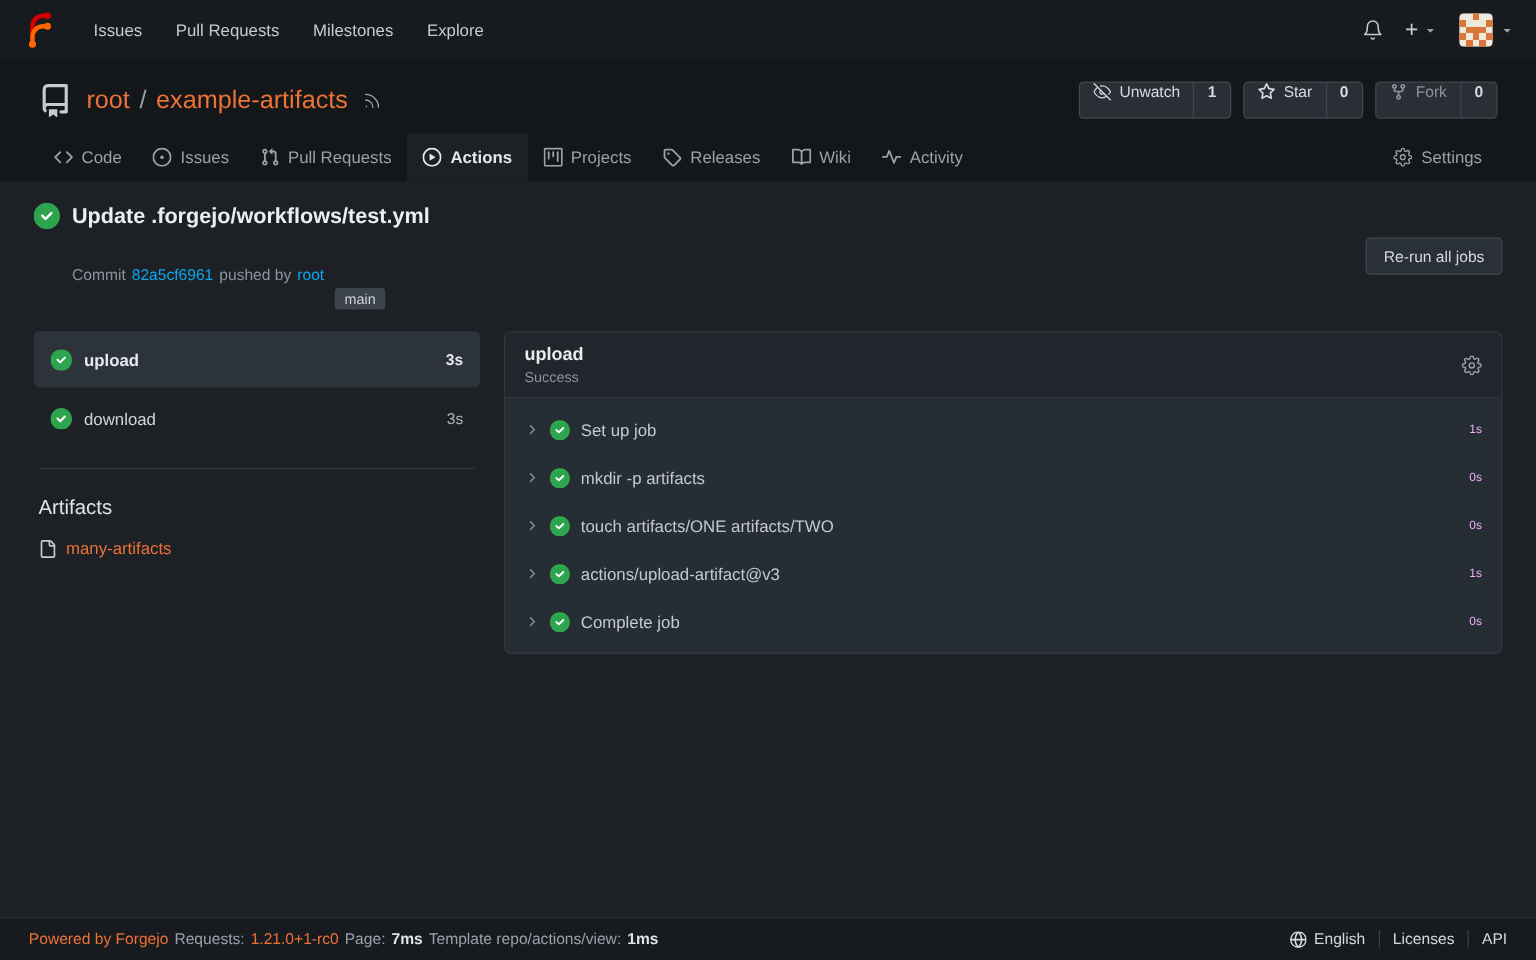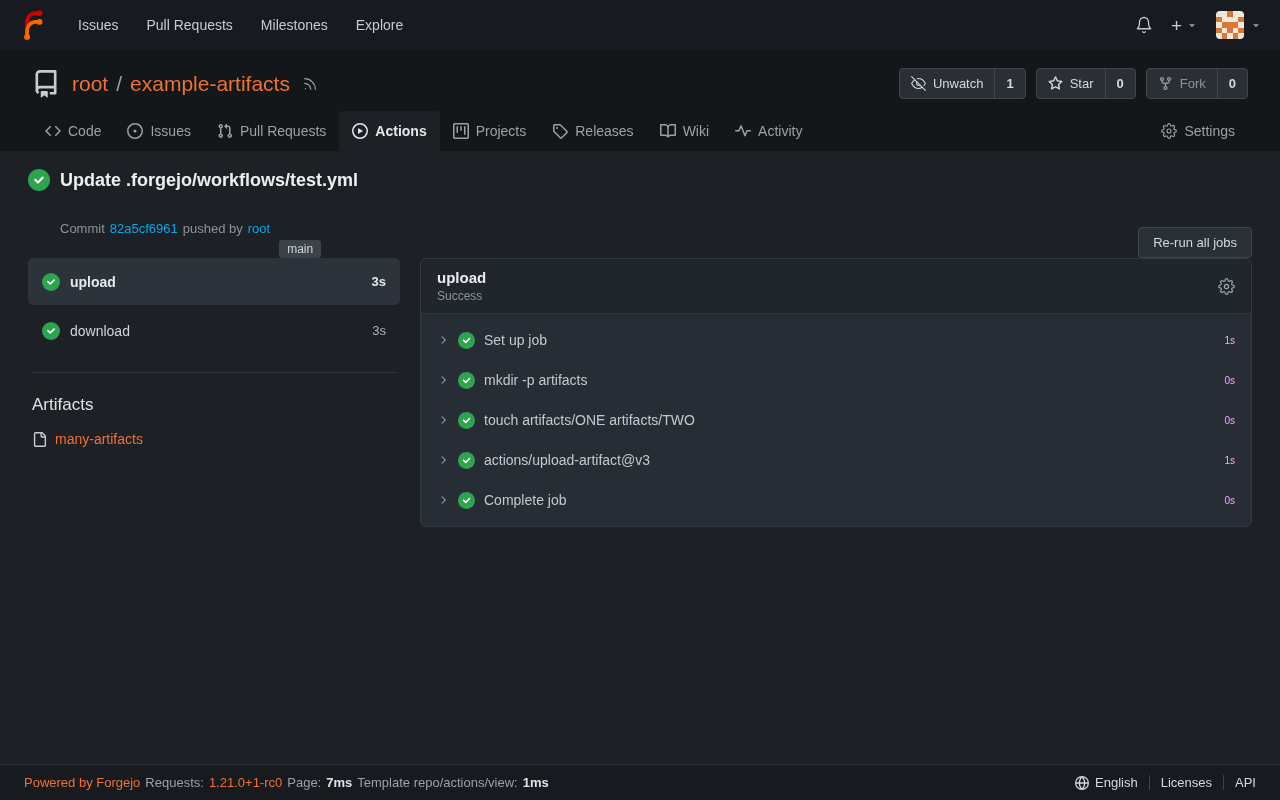--- a/index.html
+++ b/index.html
@@ -33,43 +33,43 @@
   
   .repo-header { background:#14171a; padding:18px 24px 0; flex-shrink:0; }
   .repo-title-row { display:flex; align-items:center; padding:0 8px; }
   .repo-icon { color:#c6cbd1; margin-right:12px; display:flex; }
   .repo-title { font-size:21px; font-weight:400; display:flex; align-items:center; gap:8px; }
   .repo-title a { color:var(--accent,#ee7135); }
   .repo-title .sep { color:#9aa1a9; }
   .rss-link { color:#9aa1a9; margin-left:12px; display:flex; }
   .repo-actions { margin-left:auto; display:flex; gap:10px; }
   .btn-group { display:flex; border:1px solid #40474f; border-radius:4px; overflow:hidden; background:#2a2f35; height:31px; }
-  .btn-group .seg { display:flex; align-items:center; gap:7px; padding:0 11px; font-size:13px; color:#d3d9df; background:transparent; border:none; }
+  .btn-group .seg { display:flex; gap:7px; padding:0 11px; font-size:13px; color:#d3d9df; background:transparent; border:none; }
   .btn-group .seg.count { border-left:1px solid #40474f; font-weight:700; }
   .btn-group .seg.dim { color:#8b939c; }
 
   
   .tabs { display:flex; align-items:center; margin-top:12px; padding:0 8px; }
   .tab { display:flex; align-items:center; gap:7px; padding:12px 13px; color:#99a1a9; font-size:14px; border-radius:4px 4px 0 0; }
   .tab.active { background:#1d2126; color:#e3e7eb; font-weight:700; }
   .tab-settings { margin-left:auto; }
 
   
   .main { flex:1; padding:18px 28px 0; overflow:hidden; }
-  .run-header { display:flex; align-items:flex-end; }
+  .run-header { display:flex; align-items:center; }
   .run-title-wrap { flex:1; }
   .run-title-row { display:flex; align-items:center; gap:10px; }
   .run-title-row h2 { font-size:18px; color:#eceff2; font-weight:700; }
   .status-green { color:var(--success,#2da44e); display:flex; }
   .run-meta { margin:7px 0 0 32px; font-size:13px; color:#8b939c; display:flex; align-items:center; gap:5px; }
   .run-meta a { color:#0ea5e9; }
   .branch-badge { background:#3b424a; color:#ced4da; font-size:12px; padding:2px 8px; border-radius:3px; margin-left:4px;margin-top:42px; }
   .rerun-btn { margin-left:auto; background:#2a3037; border:1px solid #40474f; color:#d3d9df; font-size:13px; padding:7px 14px; border-radius:4px; }
 
-  .columns { display:flex; gap:20px; align-items:flex-start; }
+  .columns { display:flex; gap:20px; margin-top:18px; align-items:flex-start; }
   .left-col { width:372px; flex-shrink:0; }
   .job-row { display:flex; align-items:center; gap:10px; padding:0 14px; height:47px; border-radius:5px; margin-bottom:2px; cursor:pointer; }
   .job-row.active { background:#2c333b; }
   .job-name { font-weight:700; font-size:14px; color:#e6eaee; }
   .job-row:not(.active) .job-name { font-weight:400; color:#cfd5db; }
   .job-duration { margin-left:auto; font-size:13px; color:#e6eaee; font-weight:700; }
   .job-row:not(.active) .job-duration { color:#aab2ba; font-weight:400; }
   .left-divider { border:none; border-top:1px solid #2f363d; margin:18px 4px 0; }
   .artifacts-heading { font-size:17px; font-weight:400; color:#dfe3e7; margin:22px 4px 16px; }
   .artifact-link { display:flex; align-items:center; gap:8px; color:var(--accent,#ee7135); font-size:14px; margin:0 4px; }

